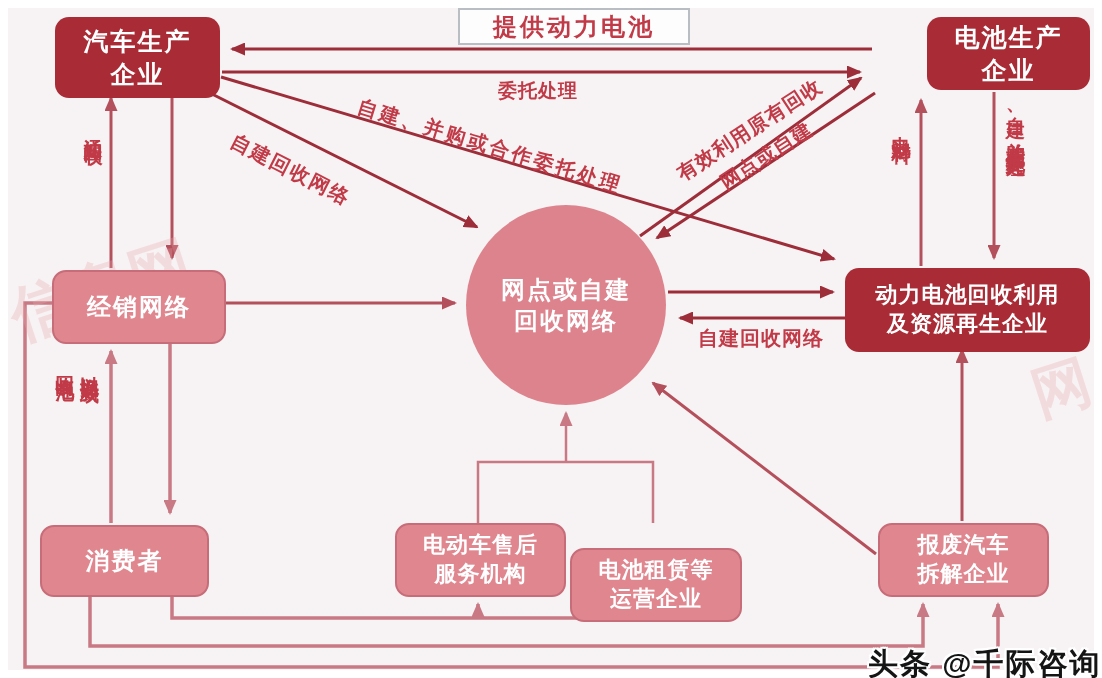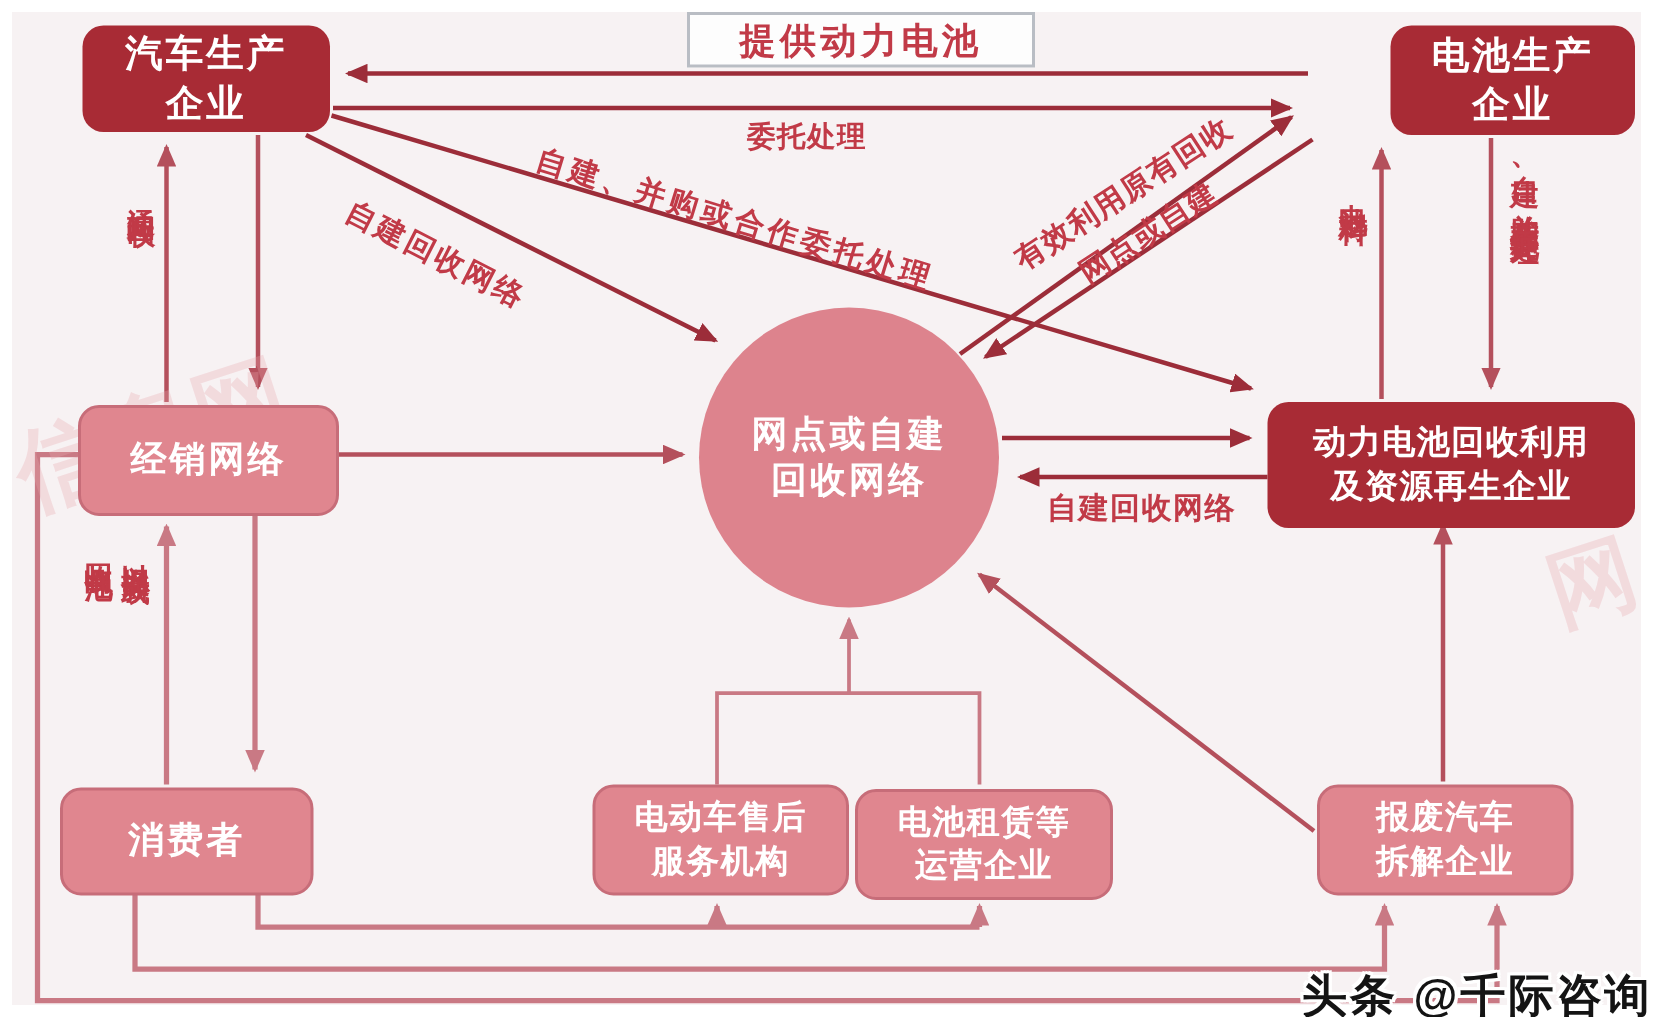--- a/index.html
+++ b/index.html
@@ -70,39 +70,39 @@
     <line x1="653" y1="618" x2="653" y2="604" class="lp" marker-end="url(#ap)"></line>
     <path d="M478,523 L478,462 L653,462 L653,523" class="lb"></path>
     <line x1="566" y1="462" x2="566" y2="413" class="lb" marker-end="url(#ap)"></line>
     <line x1="876" y1="554" x2="653" y2="383" class="lm" marker-end="url(#am)"></line>
     <line x1="962" y1="521" x2="962" y2="350" class="lm" marker-end="url(#am)"></line>
   </svg>
 
   <div class="faintwm" style="left:8px;top:248px;font-size:62px;transform:rotate(-18deg);">信息网</div>
   <div class="faintwm" style="left:1020px;top:270px;font-size:58px;transform:rotate(-18deg);">息网</div>
 
-  <div class="node dark" style="left:55px;top:17px;width:165px;height:71px;">汽车生产
+  <div class="node dark" style="left:55px;top:17px;width:165px;height:81px;">汽车生产
 企业</div>
 
   <div class="node dark" style="left:927px;top:17px;width:163px;height:73px;">电池生产
 企业</div>
 
   <div class="provide" style="left:458px;top:8px;width:228px;height:33px;">提供动力电池</div>
 
   <div class="node dark" style="left:845px;top:268px;width:245px;height:84px;font-size:22px;letter-spacing:1px;text-align:center;">动力电池回收利用
 及资源再生企业</div>
 
   <div class="node pink" style="left:52px;top:270px;width:170px;height:70px;">经销网络</div>
 
   <div class="node pink" style="left:40px;top:525px;width:165px;height:68px;">消费者</div>
 
   <div class="node pink" style="left:395px;top:523px;width:167px;height:70px;font-size:22px;letter-spacing:1px;">电动车售后
 服务机构</div>
 
-  <div class="node pink" style="left:570px;top:526px;width:168px;height:70px;font-size:22px;letter-spacing:1px;">电池租赁等
+  <div class="node pink" style="left:570px;top:548px;width:168px;height:70px;font-size:22px;letter-spacing:1px;">电池租赁等
 运营企业</div>
 
   <div class="node pink" style="left:878px;top:523px;width:167px;height:70px;font-size:22px;letter-spacing:1px;">报废汽车
 拆解企业</div>
 
   <div class="node circle" style="left:466px;top:205px;width:200px;height:200px;">网点或自建
 回收网络</div>
 
   <div class="elabel" style="left:498px;top:78px;">委托处理</div>
 

